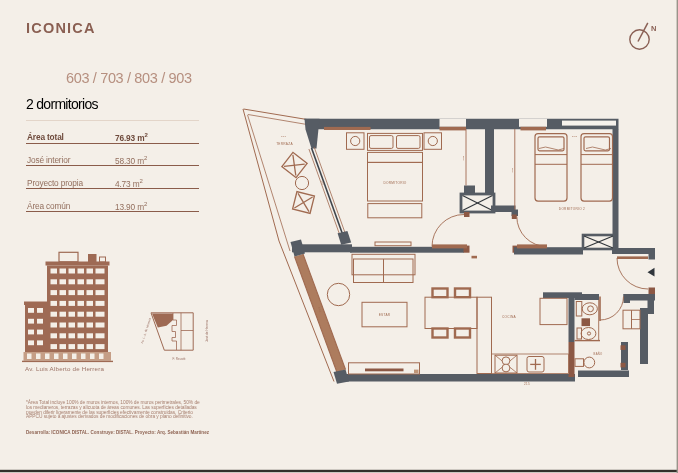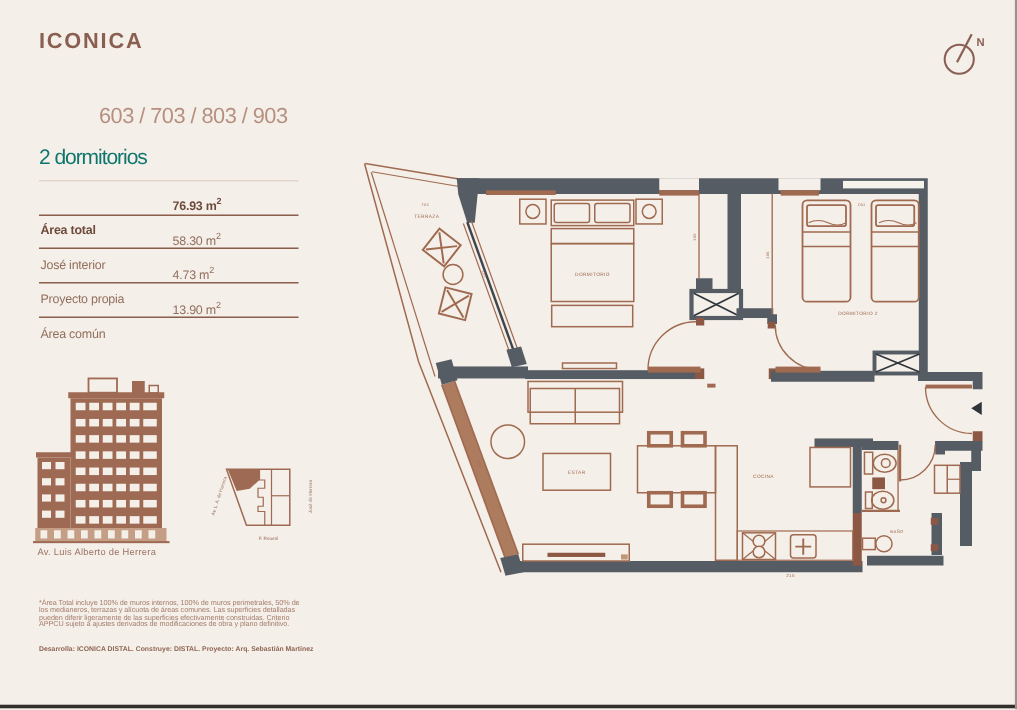--- a/index.html
+++ b/index.html
@@ -1,22 +1,22 @@
 <!DOCTYPE html>
 <html><head>
 <meta charset="utf-8">
 <style>
   html,body{margin:0;padding:0;}
   body{width:678px;height:473px;background:#f4efe8;font-family:"Liberation Sans",sans-serif;position:relative;overflow:hidden;}
   .abs{position:absolute;}
   #logo{left:26px;top:20px;font-size:14.5px;font-weight:bold;letter-spacing:1.2px;color:#8a5f52;}
   #units{left:26px;top:70.3px;font-size:14.5px;color:#b68f7f;letter-spacing:-0.35px;margin-left:40px;}
-  #dorms{left:26px;top:96px;font-size:14px;color:#0f766e;letter-spacing:-0.7px;}
+  #dorms{left:26px;top:96px;font-size:14px;color:#000000;letter-spacing:-0.7px;}
   .trow{left:26px;width:173px;}
-  .trow .lbl{position:absolute;left:1px;top:16px;}
+  .trow .lbl{position:absolute;left:1px;top:0;}
   .trow .val{position:absolute;left:89px;top:0;}
   .t1{font-size:8.3px;font-weight:bold;color:#6e4a3c;letter-spacing:-0.15px;}
   .t2{font-size:8.3px;color:#936f5e;letter-spacing:-0.15px;}
   .tline{left:26px;width:173px;height:0;border-top:1px solid #8a5c4a;}
   .tlinetop{left:26px;width:173px;height:0;border-top:1px solid #e3d5c9;}
   #caption{left:25px;top:365px;font-size:6.2px;color:#9b7265;letter-spacing:0.2px;}
   #fine{left:26px;top:401.2px;width:215px;font-size:4.85px;line-height:4.68px;color:#a67e6e;white-space:nowrap;letter-spacing:-0.05px;}
   #credits{left:26px;top:430px;font-size:4.55px;color:#8f6453;font-weight:bold;letter-spacing:0.02px;}
   sup{font-size:6px;}
 </style>

